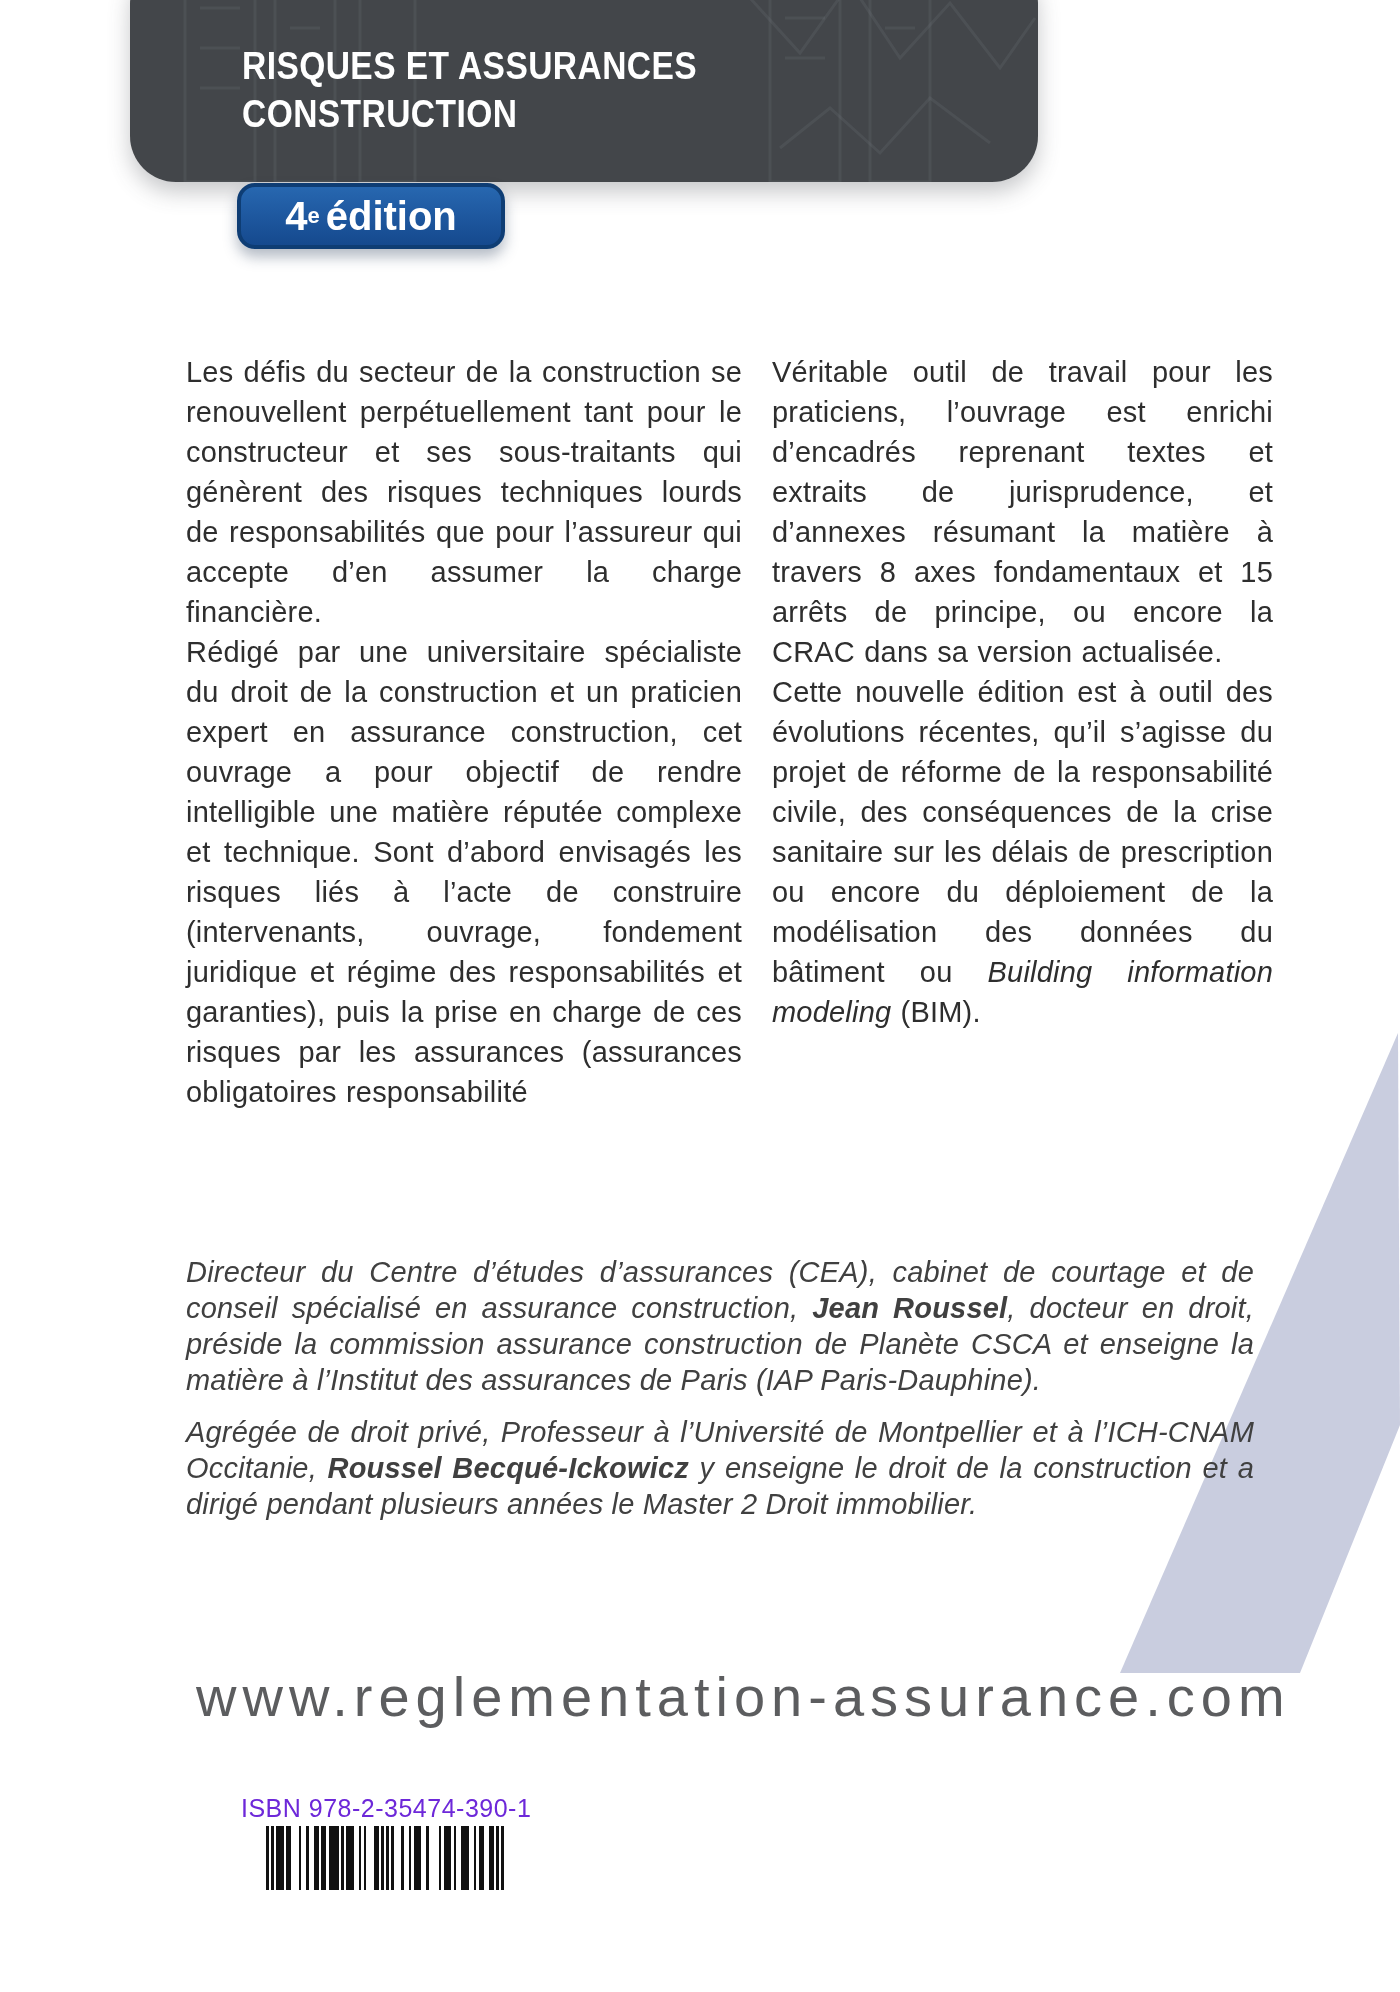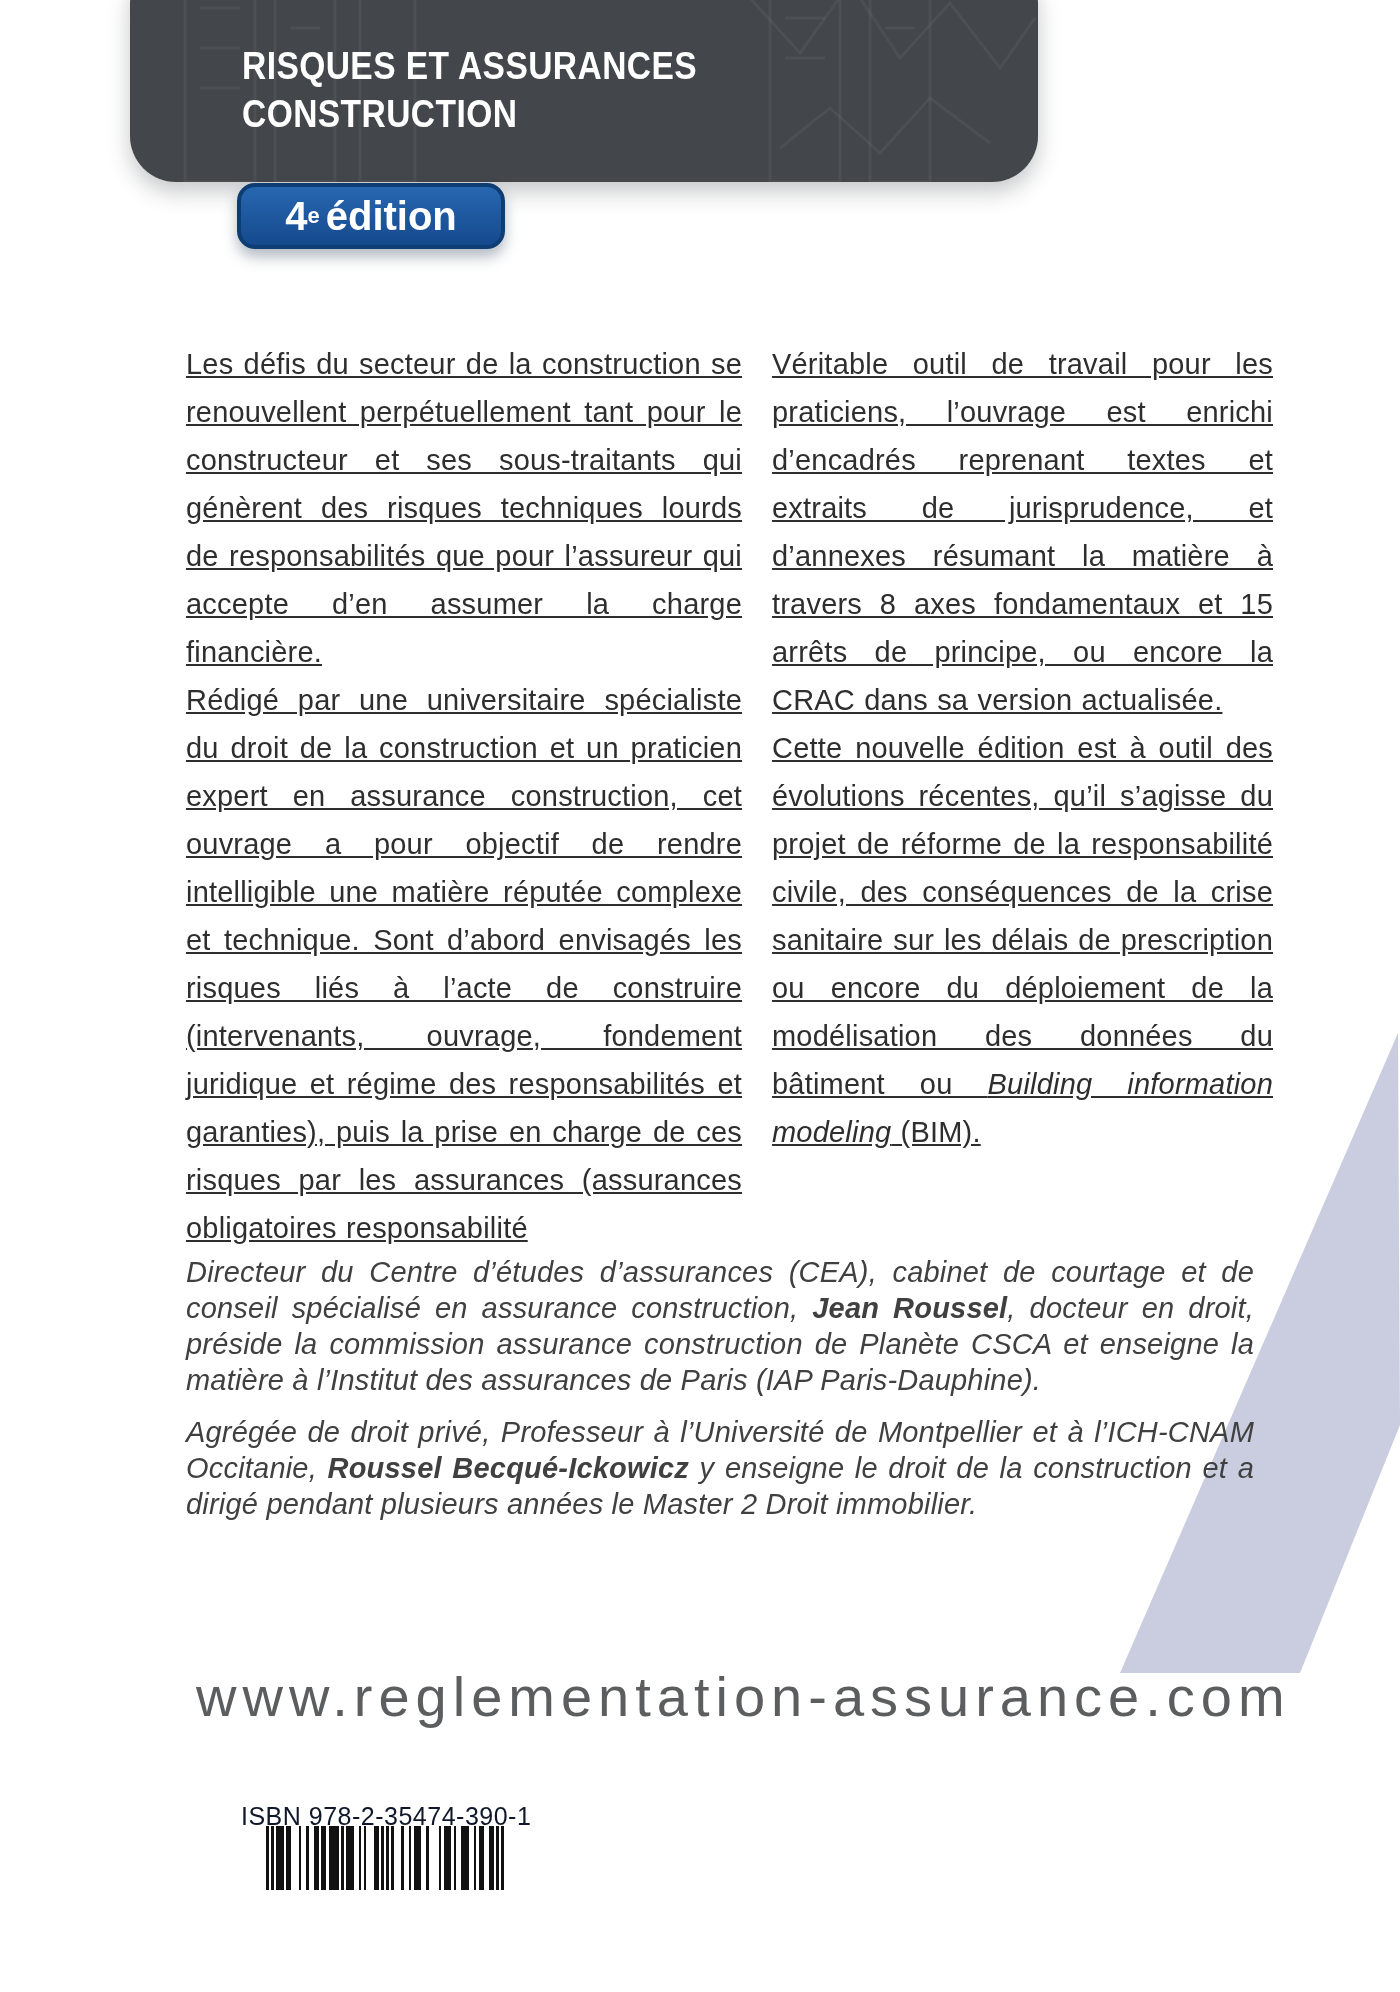--- a/index.html
+++ b/index.html
@@ -23,23 +23,23 @@
     position:absolute;left:237px;top:183px;width:268px;height:66px;
     background:linear-gradient(#2767b0,#15498e);
     border:4px solid #0e3d74;border-radius:18px;box-sizing:border-box;
     display:flex;align-items:center;justify-content:center;
     color:#ffffff;font-size:40px;font-weight:600;
     box-shadow:0 8px 14px rgba(40,60,90,.35);
   }
   .edition-badge sup{font-size:22px;line-height:0;vertical-align:super;margin-right:6px;}
   
   .col{
-    position:absolute;top:340px;color:#2e2e2e;
-    font-size:29px;line-height:48px;text-align:justify;
-    letter-spacing:.2px;word-spacing:1px;text-decoration:underline;
+    position:absolute;top:352px;color:#2e2e2e;
+    font-size:29px;line-height:40px;text-align:justify;
+    letter-spacing:.2px;word-spacing:1px;
   }
   .col p{margin:0;}
   .col-1{left:186px;width:556px;}
   .col-2{left:772px;width:501px;}
   .col .i, .bios .i{font-style:italic;}
   .col .b, .bios .b{font-weight:700;}
   
   .bios{
     position:absolute;left:186px;top:1254px;width:1068px;
     color:#404040;font-style:italic;font-size:29px;line-height:36px;
@@ -54,21 +54,21 @@
   }
   
   .website{
     position:absolute;left:196px;top:1664px;width:1110px;
     color:#5c5d5f;font-size:56px;font-weight:300;letter-spacing:6px;
     white-space:nowrap;
   }
   
   .isbn-label{
     position:absolute;left:241px;top:1794px;
-    color:#0f172a;font-size:25px;letter-spacing:.5px;margin-top:8px;
+    color:#6d28d9;font-size:25px;letter-spacing:.5px;
   }
   .barcode{position:absolute;left:266px;top:1826px;width:238px;height:96px;}
   .barcode .m{display:inline-block;width:2.5px;height:72px;vertical-align:top;}
   .barcode .m.bar{background:#111111;}
   .barcode .m.tall{height:92px;}
   .barcode-digits span{
     position:absolute;top:72px;color:#111111;
     font-family:"Liberation Mono",monospace;font-size:25px;letter-spacing:2px;
   }
   .bd-nine{left:-28px;}

